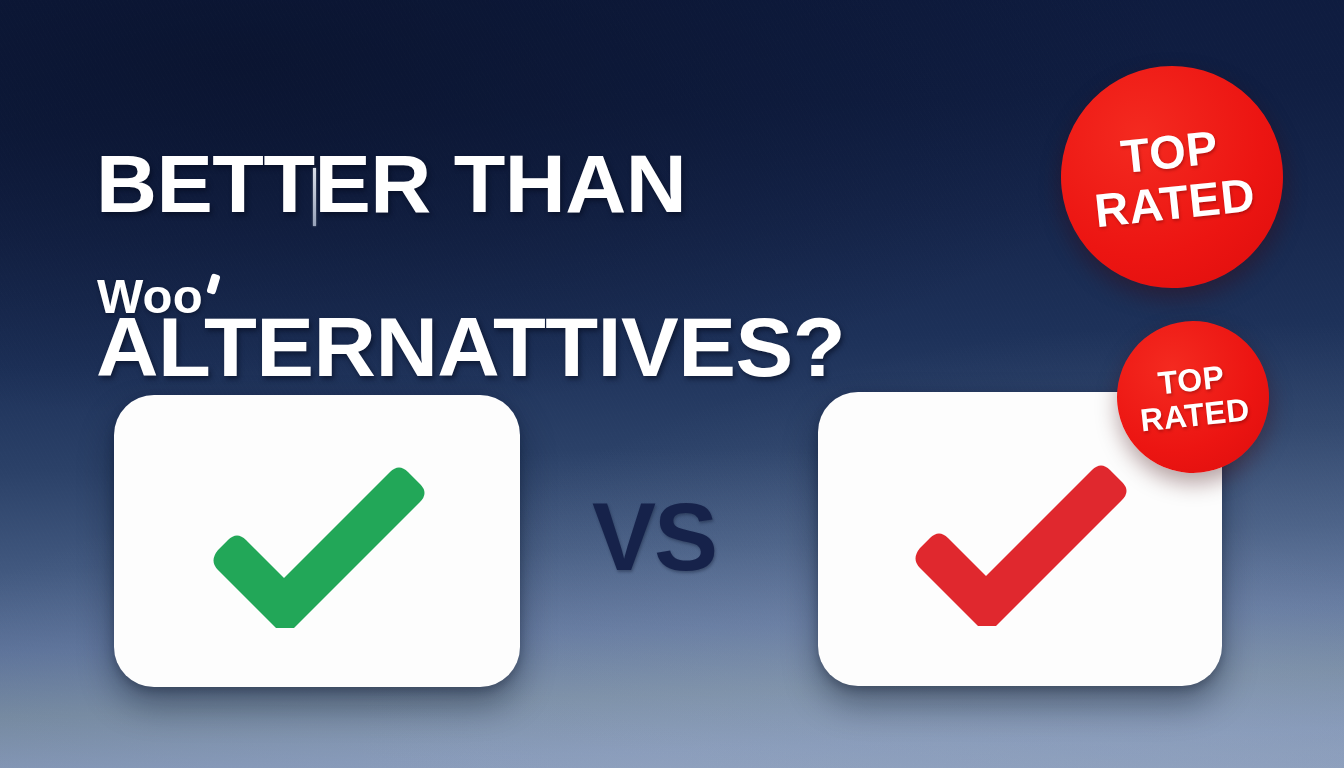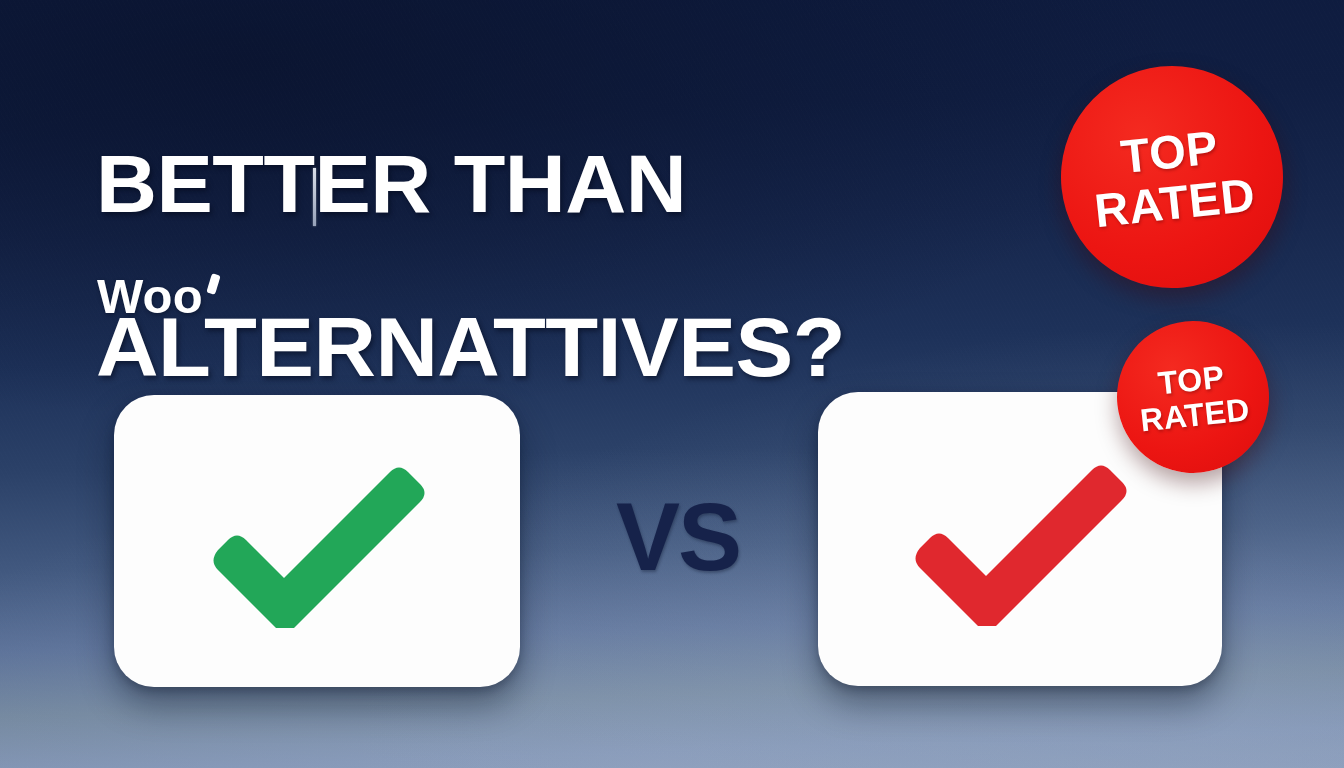--- a/index.html
+++ b/index.html
@@ -128,21 +128,21 @@
   .card-left  { left: 114px;  top: 395px; width: 406px; height: 292px; }
   .card-right { left: 818px;  top: 392px; width: 404px; height: 294px; }
 
   .check-svg { display: block; }
   .check-left  { width: 232px; height: 170px; margin: 4px 0 0 6px; }
   .check-right { width: 232px; height: 170px; margin: 4px 0 0 4px; }
 
   
   .vs {
     position: absolute;
-    left: 616px;
+    left: 592px;
     top: 489px;
     color: #16224a;
     font-family: "Liberation Sans", sans-serif;
     font-weight: 700;
     font-size: 96px;
     letter-spacing: -2px;
     line-height: 1;
     text-shadow: 1px 2px 3px rgba(10,18,40,0.35);
   }
 

